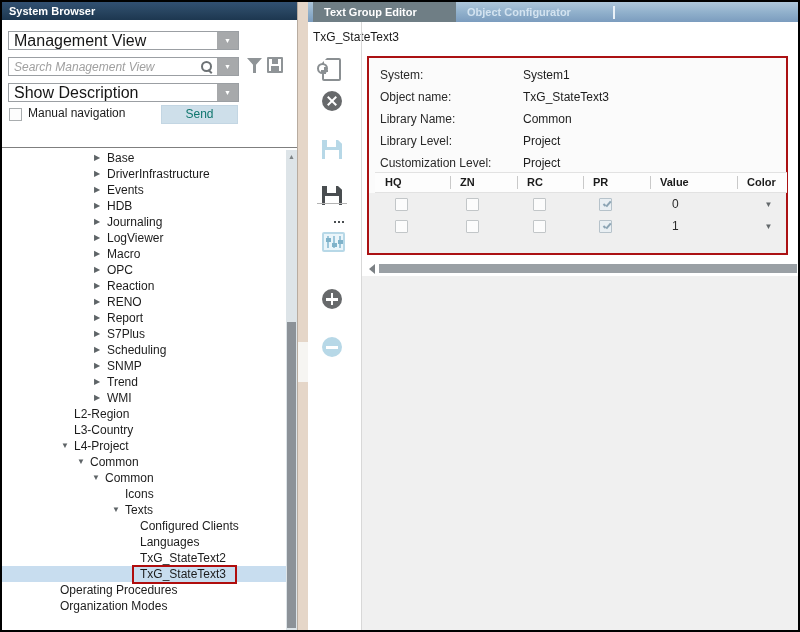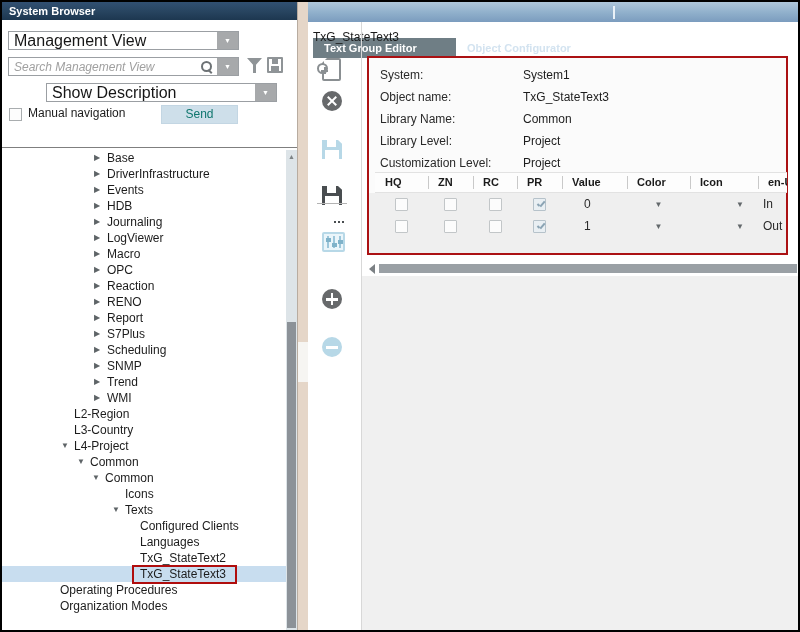--- a/index.html
+++ b/index.html
@@ -15,21 +15,21 @@
   .combo{height:19px;border:1px solid #9b9fa3;background:#fff;display:flex;align-items:center;}
   .combo-text{flex:1;font-size:16px;color:#161616;padding-left:5px;line-height:17px;white-space:nowrap;overflow:hidden;}
   .combo-btn{width:21px;height:17px;background:#a7a9ab;color:#fff;font-size:7px;display:flex;align-items:center;justify-content:center;}
   #combo-view{left:8px;top:31px;width:231px;}
   #search-row{left:8px;top:57px;width:231px;}
   #search-input{flex:1;border:0;outline:0;font-size:12px;font-style:italic;color:#444;padding-left:5px;min-width:0;background:transparent;}
   #search-input::placeholder{color:#a0a0a0;font-style:italic;}
   .mag{position:relative;width:14px;height:14px;margin-right:3px;flex:none;}
   .mag::before{content:"";position:absolute;left:1px;top:1px;width:7px;height:7px;border:2px solid #6d7275;border-radius:50%;}
   .mag::after{content:"";position:absolute;left:9px;top:9px;width:2px;height:5px;background:#6d7275;transform:rotate(-45deg);}
-  #combo-desc{left:8px;top:83px;width:231px;margin-left:38px;}
+  #combo-desc{left:8px;top:83px;width:231px;}
   .funnel{left:247px;top:58px;width:15px;height:15px;background:#8f9497;
     clip-path:polygon(0 0,100% 0,60% 45%,60% 100%,40% 100%,40% 45%);}
   .floppy-sm{left:267px;top:57px;width:16px;height:16px;border:2px solid #8f9497;border-radius:1px;}
   .floppy-sm::before{content:"";position:absolute;left:3px;top:0;width:6px;height:5px;background:#8f9497;}
   .floppy-sm::after{content:"";position:absolute;left:2px;bottom:0;width:8px;height:5px;background:#8f9497;}
   #manual-cb{left:9px;top:108px;width:13px;height:13px;border:1px solid #a9adaf;background:#fdfdfd;}
   #manual-lbl{left:28px;top:106px;font-size:12px;color:#1b1b1b;}
   #send-btn{left:161px;top:105px;width:77px;height:19px;background:#cedfea;border:1px solid #c3d6e3;
     color:#0f766e;font-size:12px;text-align:center;line-height:17px;}
   #lp-sep{left:2px;top:147px;width:295px;height:1px;background:#7f7f7f;}
@@ -47,21 +47,21 @@
   #tree-sb-thumb{left:1px;top:172px;width:9px;height:306px;background:#8c9298;}
 
   
   #splitter{left:297px;top:2px;width:11px;height:628px;background:#e5d6c8;border-left:1px solid #b8aca0;}
   #splitter-handle{left:298px;top:342px;width:10px;height:40px;background:#f6f5f2;}
 
   
   #rp-bg{left:308px;top:22px;width:490px;height:608px;background:#fff;}
   #tabbar{left:308px;top:2px;width:490px;height:20px;
     background:linear-gradient(180deg,#aec6da 0%,#8fafcb 55%,#7b9cbe 100%);}
-  .tab{position:absolute;top:0;height:20px;font-size:11px;font-weight:bold;line-height:20px;padding-left:11px;margin-top:36px;}
+  .tab{position:absolute;top:0;height:20px;font-size:11px;font-weight:bold;line-height:20px;padding-left:11px;}
   #tab-active{left:5px;width:143px;background:#6f7e85;color:#fff;}
   #tab-inactive{left:148px;width:156px;color:#d3e3f0;}
   #tab-sep{left:305px;top:4px;width:2px;height:13px;background:#e9f1f7;position:absolute;}
   #rp-subtitle{left:313px;top:30px;font-size:12px;color:#1a1a1a;}
 
   
   #tb-border{left:361px;top:22px;width:1px;height:608px;background:#d8d8d8;}
   .tbi{position:absolute;left:322px;}
   .doc-icon{width:19px;height:23px;border:2px solid #8a8f92;border-radius:2px;
     clip-path:polygon(26% 0,100% 0,100% 100%,0 100%,0 22%);}
@@ -94,21 +94,21 @@
   #tb-sep{left:317px;top:203px;width:30px;height:1px;background:#b3b3b3;}
 
   
   #red-box{left:367px;top:56px;width:421px;height:199px;border:2px solid #ab1113;background:#fbfbfb;}
   #form{left:380px;top:64px;width:400px;}
   .form-row{height:22px;display:flex;align-items:center;font-size:12px;color:#2a2a2a;}
   .form-label{width:143px;flex:none;}
   .form-value{color:#1d1d1d;}
   #tbl-body-bg{left:369px;top:193px;width:417px;height:60px;background:#efefef;}
   #tg-table{left:375px;top:172px;width:412px;}
-  .tg-row{display:grid;grid-template-columns:53px 45px 44px 45px 65px 63px 68px 1fr;}
+  .tg-row{display:grid;grid-template-columns:53px 45px 44px 45px 65px 63px 68px 1fr;gap:22px;}
   #tg-header{height:21px;background:#fdfdfd;border-top:1px solid #e2e2e2;border-bottom:1px solid #e2e2e2;}
   .th{font-size:11px;font-weight:bold;color:#1b1b1b;line-height:19px;padding-left:10px;position:relative;white-space:nowrap;overflow:hidden;}
   .th:not(:first-child)::before{content:"";position:absolute;left:0;top:3px;width:1px;height:13px;background:#c9c9c9;}
   .tg-body-row{height:22px;}
   .td{display:flex;align-items:center;font-size:12px;color:#2a2a2a;}
   .td.center{justify-content:center;}
   .cb{width:13px;height:13px;border:1px solid #c2c6c8;background:#fcfcfc;border-radius:1px;position:relative;}
   .cb.checked{background:#e9eff3;border-color:#b6c2ca;}
   .cb.checked::before{content:"";position:absolute;left:2.5px;top:5.5px;width:3px;height:2px;background:#8ba4b4;transform:rotate(45deg);}
   .cb.checked::after{content:"";position:absolute;left:4.5px;top:4.5px;width:7px;height:2px;background:#8ba4b4;transform:rotate(-50deg);}

